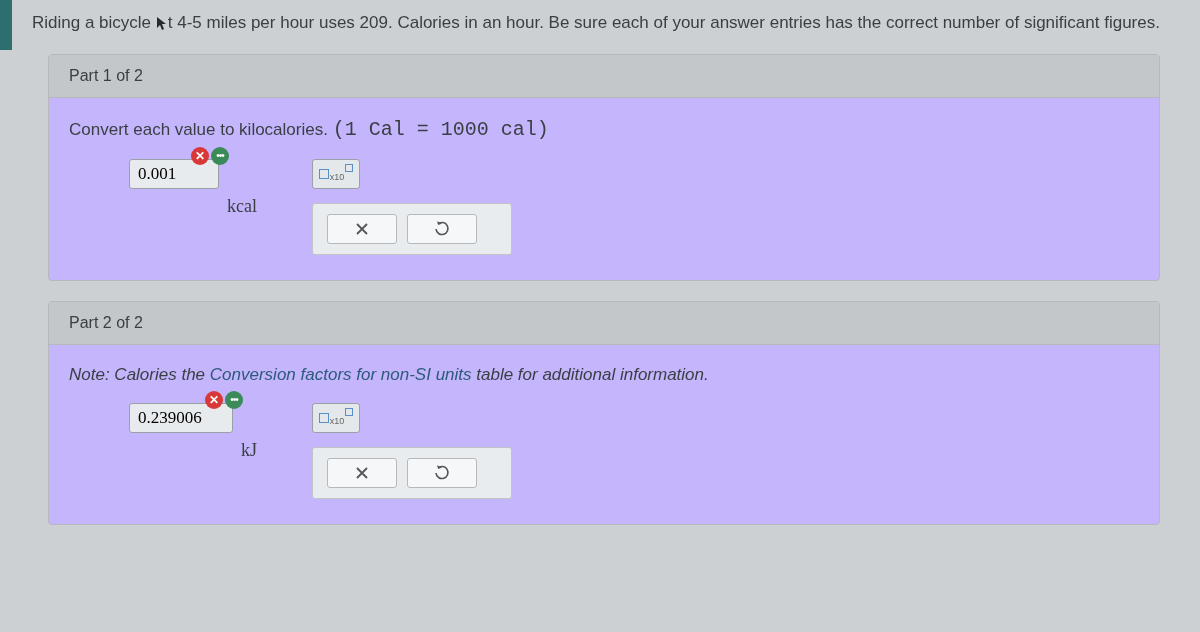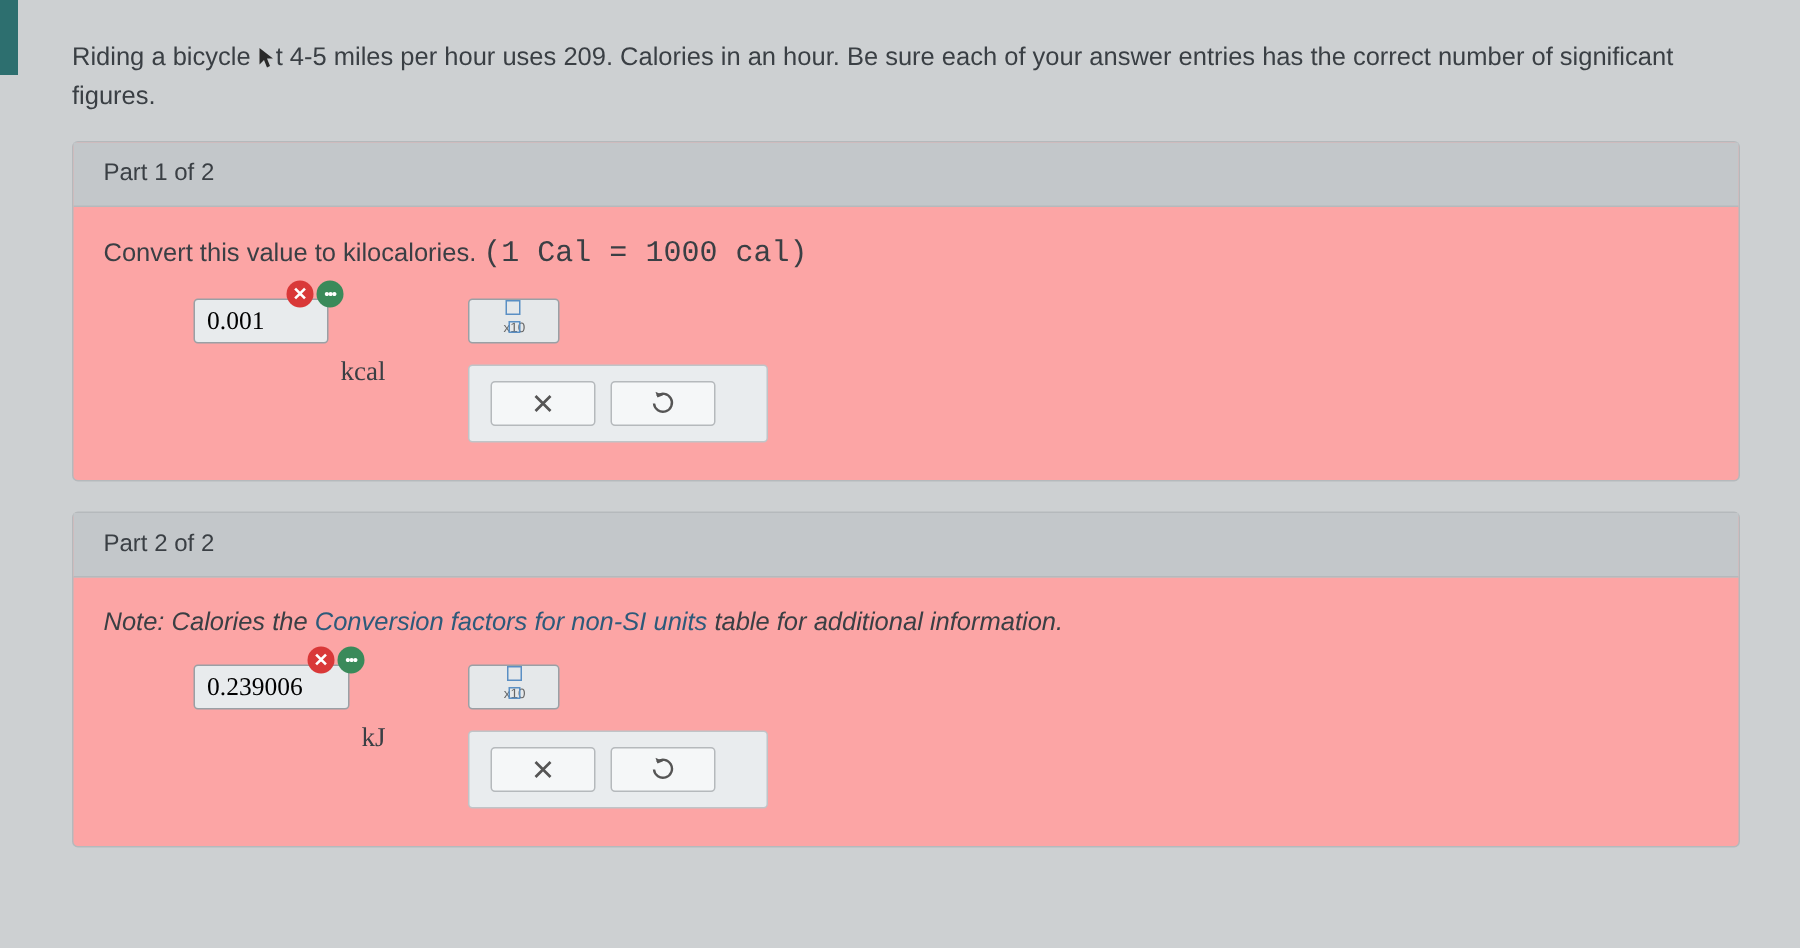--- a/index.html
+++ b/index.html
@@ -17,35 +17,34 @@
     }
     .left-bar {
       position: absolute;
       left: 0;
       top: 0;
       width: 12px;
       height: 50px;
       background: #2d6f6f;
     }
     .question-text {
-      padding: 10px 40px 18px 48px;
+      padding: 10px 40px 18px 32px;
       font-size: 17px;
       color: #3a3f44;
       line-height: 1.5;
-      margin-top: 15px;
     }
     .cursor-icon {
       display: inline-block;
       width: 12px;
       height: 16px;
       vertical-align: middle;
     }
     .part-container {
       margin: 0 40px 20px 48px;
-      background: #fca5a5;
+      background: #c4b5fd;
       border: 1px solid #b5b9bc;
       border-radius: 4px;
       overflow: visible;
     }
     .part-header {
       background: #c3c7ca;
       padding: 12px 20px;
       font-size: 16px;
       color: #3a3f44;
       border-bottom: 1px solid #b5b9bc;
@@ -139,31 +138,30 @@
       margin-left: 8px;
       align-self: center;
     }
     .toolbox {
       margin-left: 55px;
       display: flex;
       flex-direction: column;
       gap: 14px;
     }
     .sci-notation-btn {
-      width: 61px;
+      width: 48px;
       height: 30px;
       border: 1px solid #9aa0a5;
       border-radius: 3px;
       background: #e5e8ea;
       display: flex;
       align-items: center;
       justify-content: center;
       cursor: pointer;
       position: relative;
-      flex-direction: column;
     }
     .sci-box {
       width: 10px;
       height: 10px;
       border: 1.5px solid #5a8fc4;
       display: inline-block;
     }
     .sci-x10 {
       font-size: 9px;
       color: #666;
@@ -211,21 +209,21 @@
 <div class="question-text">
   <span>Riding a bicycle </span><svg class="cursor-icon" viewBox="0 0 12 16">
       <path d="M1 1 L1 12 L4 9 L6 14 L8 13 L6 8 L10 8 Z" fill="#2a2a2a"></path>
     </svg><span>t 4-5 miles per hour uses 209. Calories in an hour. Be sure each of your answer entries has the correct number of significant figures.</span>
 </div>
 
 <div class="part-container">
   <div class="part-header">Part 1 of 2</div>
   <div class="part-body">
     <div class="prompt-text">
-      <span>Convert this value to kilocalories. </span><span class="formula">(1 Cal = 1000 cal)</span>
+      <span>Convert each value to kilocalories. </span><span class="formula">(1 Cal = 1000 cal)</span>
     </div>
     <div class="answer-row">
       <div class="answer-box-wrap">
         <div class="status-icons">
           <div class="x-badge">✕</div>
           <div class="dots-badge">•••</div>
         </div>
         <input class="answer-input" value="0.001" style="">
       </div>
       <span class="unit-label">kcal</span>

